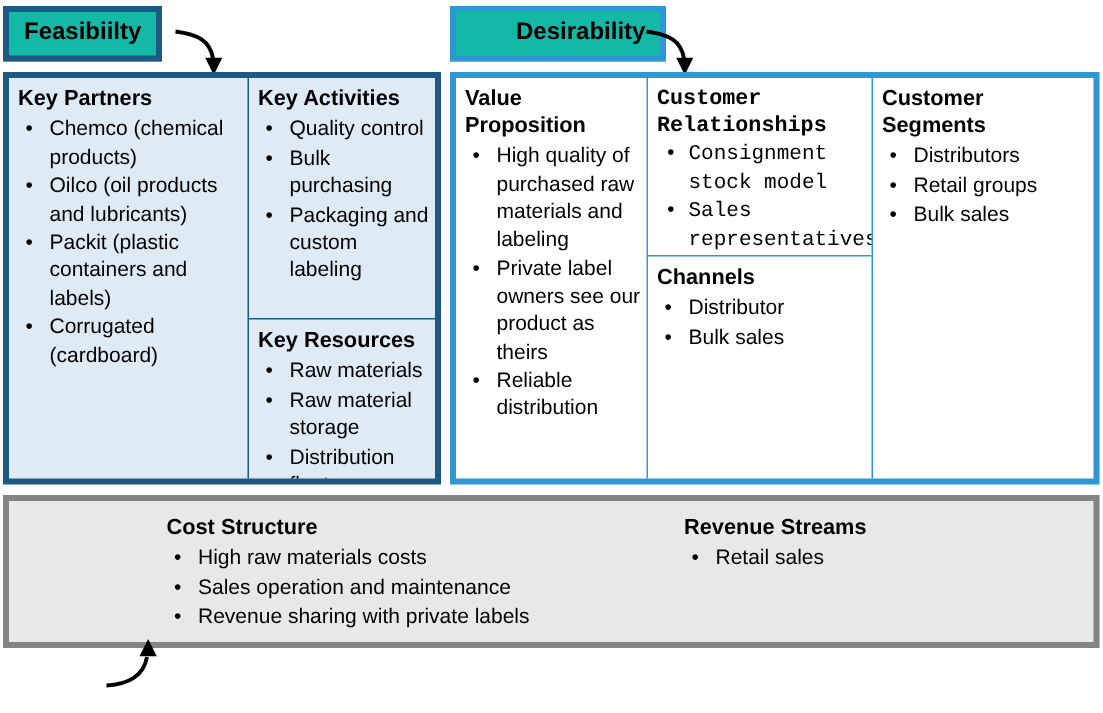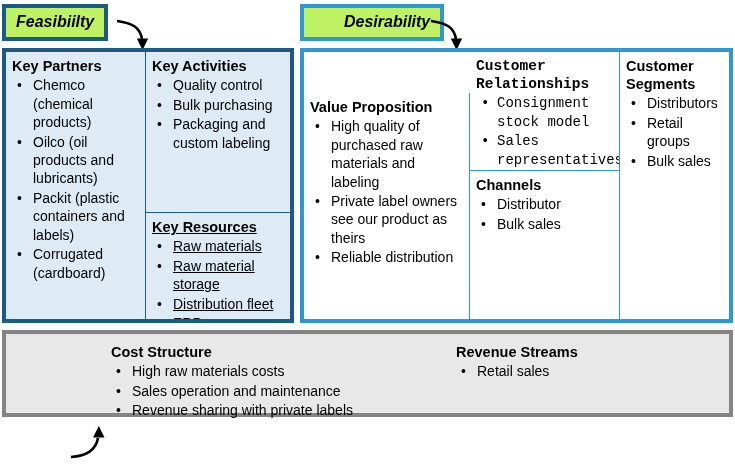--- a/index.html
+++ b/index.html
@@ -1,49 +1,49 @@
 <!DOCTYPE html>
 <html style="--navy: #1c5a85; --blue: #2e97d4; --lightblue: #deebf5; --gray: #848484; --lightgray: #e8e8e8;"><head>
 <meta charset="utf-8">
 <style>
   * { margin:0; padding:0; box-sizing:border-box; }
   html,body { background:#ffffff; font-family:"Liberation Sans", sans-serif; }
   .page { position:relative; width:735px; height:475px; background:#ffffff; color:#000; overflow:hidden; }
 
-  .tag { position:absolute; background:#bef264; font-weight:bold; font-size:16px;
-         padding:5px 10px 6px 10px; line-height:1.1; white-space:nowrap;font-style:italic; }
+  .tag { position:absolute; background:#14b8a6; font-weight:bold; font-size:16px;
+         padding:5px 10px 6px 10px; line-height:1.1; white-space:nowrap; }
   .tag-navy { border:4px solid var(--navy); left:2px; top:4px; }
   .tag-blue { border:4px solid var(--blue); left:300px; top:4px;padding-left:40px; }
   .tag-gray { border:4px solid var(--gray); left:2px; top:433px; }
 
   .arrow-svg { position:absolute; overflow:visible; }
 
   .block { position:absolute; display:flex; }
   .block-feasibility { left:2px; top:48px; width:292px; height:275px;
         border:4px solid var(--navy); background:var(--lightblue); }
   .block-desirability { left:300px; top:48px; width:433px; height:275px;
         border:4px solid var(--blue); background:#ffffff; }
-  .block-value { left:2px; top:330px; width:731px; height:87px;
+  .block-value { left:2px; top:330px; width:731px; height:102px;
         border:4px solid var(--gray); background:var(--lightgray); display:block; }
 
   .col { display:flex; flex-direction:column; }
   .cell { padding:5px 4px 5px 6px; overflow:hidden; }
   .cell h3 { font-size:14.5px; font-weight:bold; line-height:1.25; margin-bottom:1px; }
   .cell ul { list-style:none; font-size:14px; line-height:1.32; }
   .cell li { position:relative; padding-left:21px; margin-top:1px; }
   .cell li::before { content:"\2022"; position:absolute; left:5px; }
 
   
-  .col-key-partners { width:140px; border-right:1.5px solid var(--navy); }
+  .col-key-partners { width:160px; border-right:1.5px solid var(--navy); }
   .col-key-right { flex:1; }
   .cell-key-activities { height:161px; border-bottom:1.5px solid var(--navy); }
-  .cell-key-resources { flex:1;text-decoration:underline; }
+  .cell-key-resources { flex:1; }
 
   
-  .col-value-prop { width:166px; border-right:1.5px solid var(--blue);margin-top:41px; }
+  .col-value-prop { width:128px; border-right:1.5px solid var(--blue); }
   .col-cust-mid { width:150px; border-right:1.5px solid var(--blue); }
   .cell-cust-rel { height:119px; border-bottom:1.5px solid var(--blue);font-family:Liberation Mono, monospace; }
   .cell-channels { flex:1; }
   .col-cust-seg { flex:1; }
 
   
   .cell-cost { position:absolute; left:99px; top:4px; }
   .cell-revenue { position:absolute; left:444px; top:4px; }
 </style>
 </head>

